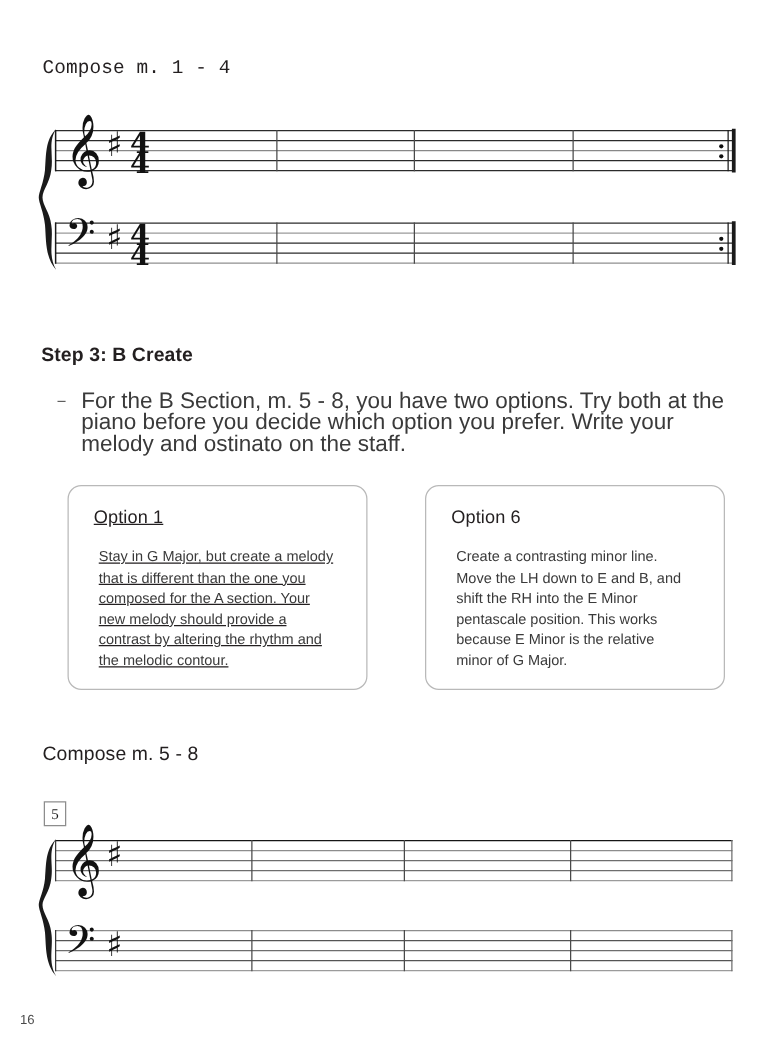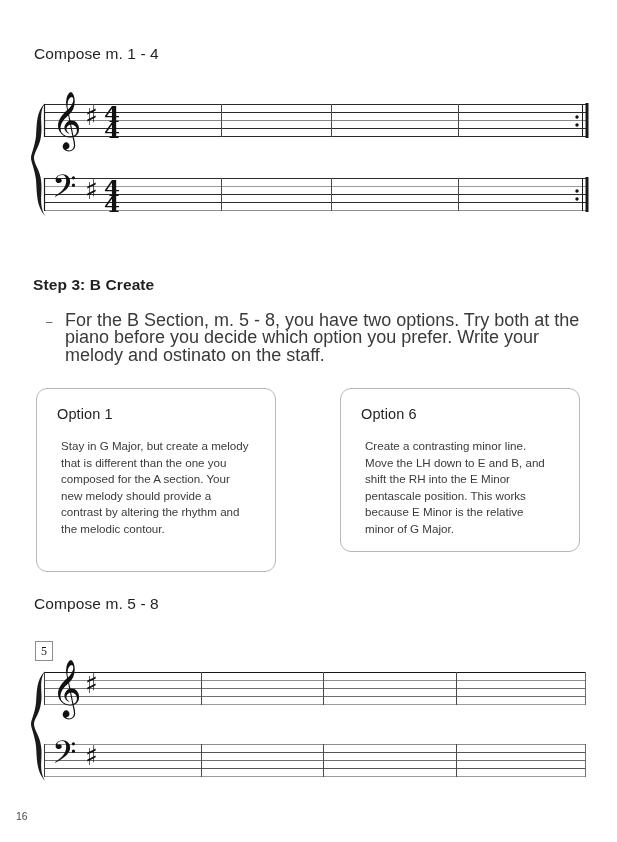--- a/index.html
+++ b/index.html
@@ -23,21 +23,21 @@
 
   
   .section-label {
     position: absolute;
     font-size: 15.5px;
     font-weight: 400;
     color: #231f20;
     letter-spacing: 0.1px;
     white-space: nowrap;
   }
-  #compose-a-label { left: 34px; top: 45px; }
+  #compose-a-label { left: 34px; top: 45px; font-family: Liberation Mono, monospace; }
   #compose-b-label { left: 34px; top: 595px; }
 
   .step-heading {
     position: absolute;
     left: 33px;
     top: 276px;
     font-size: 15.5px;
     font-weight: 700;
     color: #231f20;
     letter-spacing: 0.1px;
@@ -67,21 +67,21 @@
 
   
   .option-card {
     position: absolute;
     box-sizing: border-box;
     border: 1px solid #b9b9b9;
     border-radius: 11px;
     background: #ffffff;
     padding: 17px 20px 14px 20px;
   }
-  #option-card-1 { left: 36px;  top: 388px; width: 240px; height: 184px; }
+  #option-card-1 { left: 54px;  top: 388px; width: 240px; height: 164px; text-decoration: underline; }
   #option-card-2 { left: 340px; top: 388px; width: 240px; height: 164px; }
 
   .option-title {
     font-size: 14.5px;
     font-weight: 400;
     color: #231f20;
     margin: 0 0 16px 0;
     letter-spacing: 0.1px;
   }
   .option-body {

